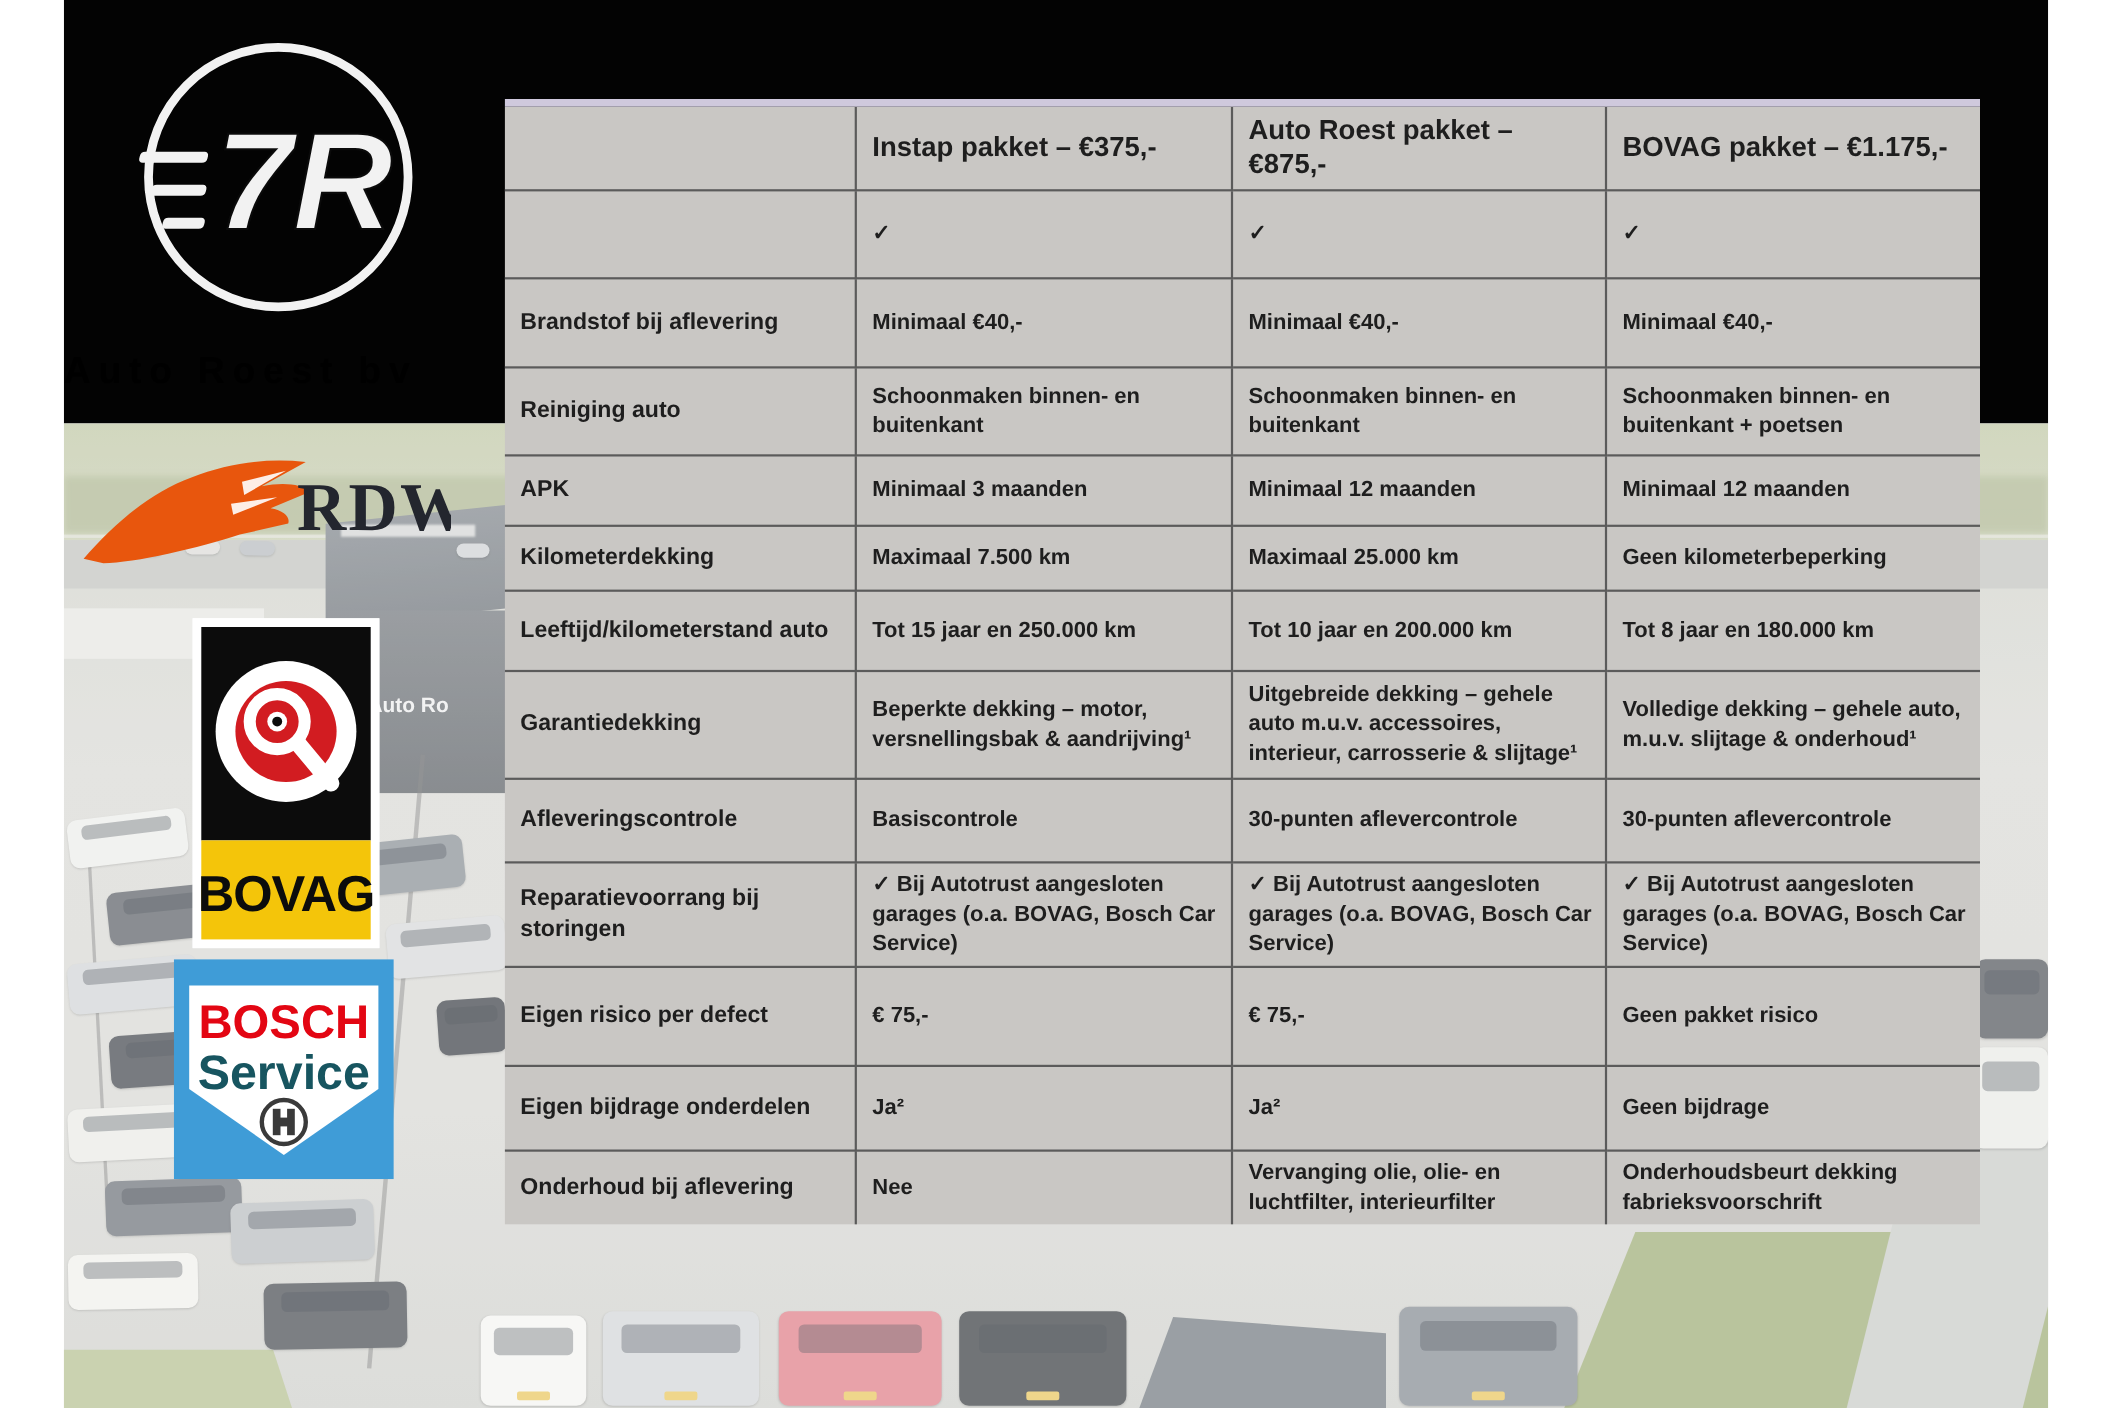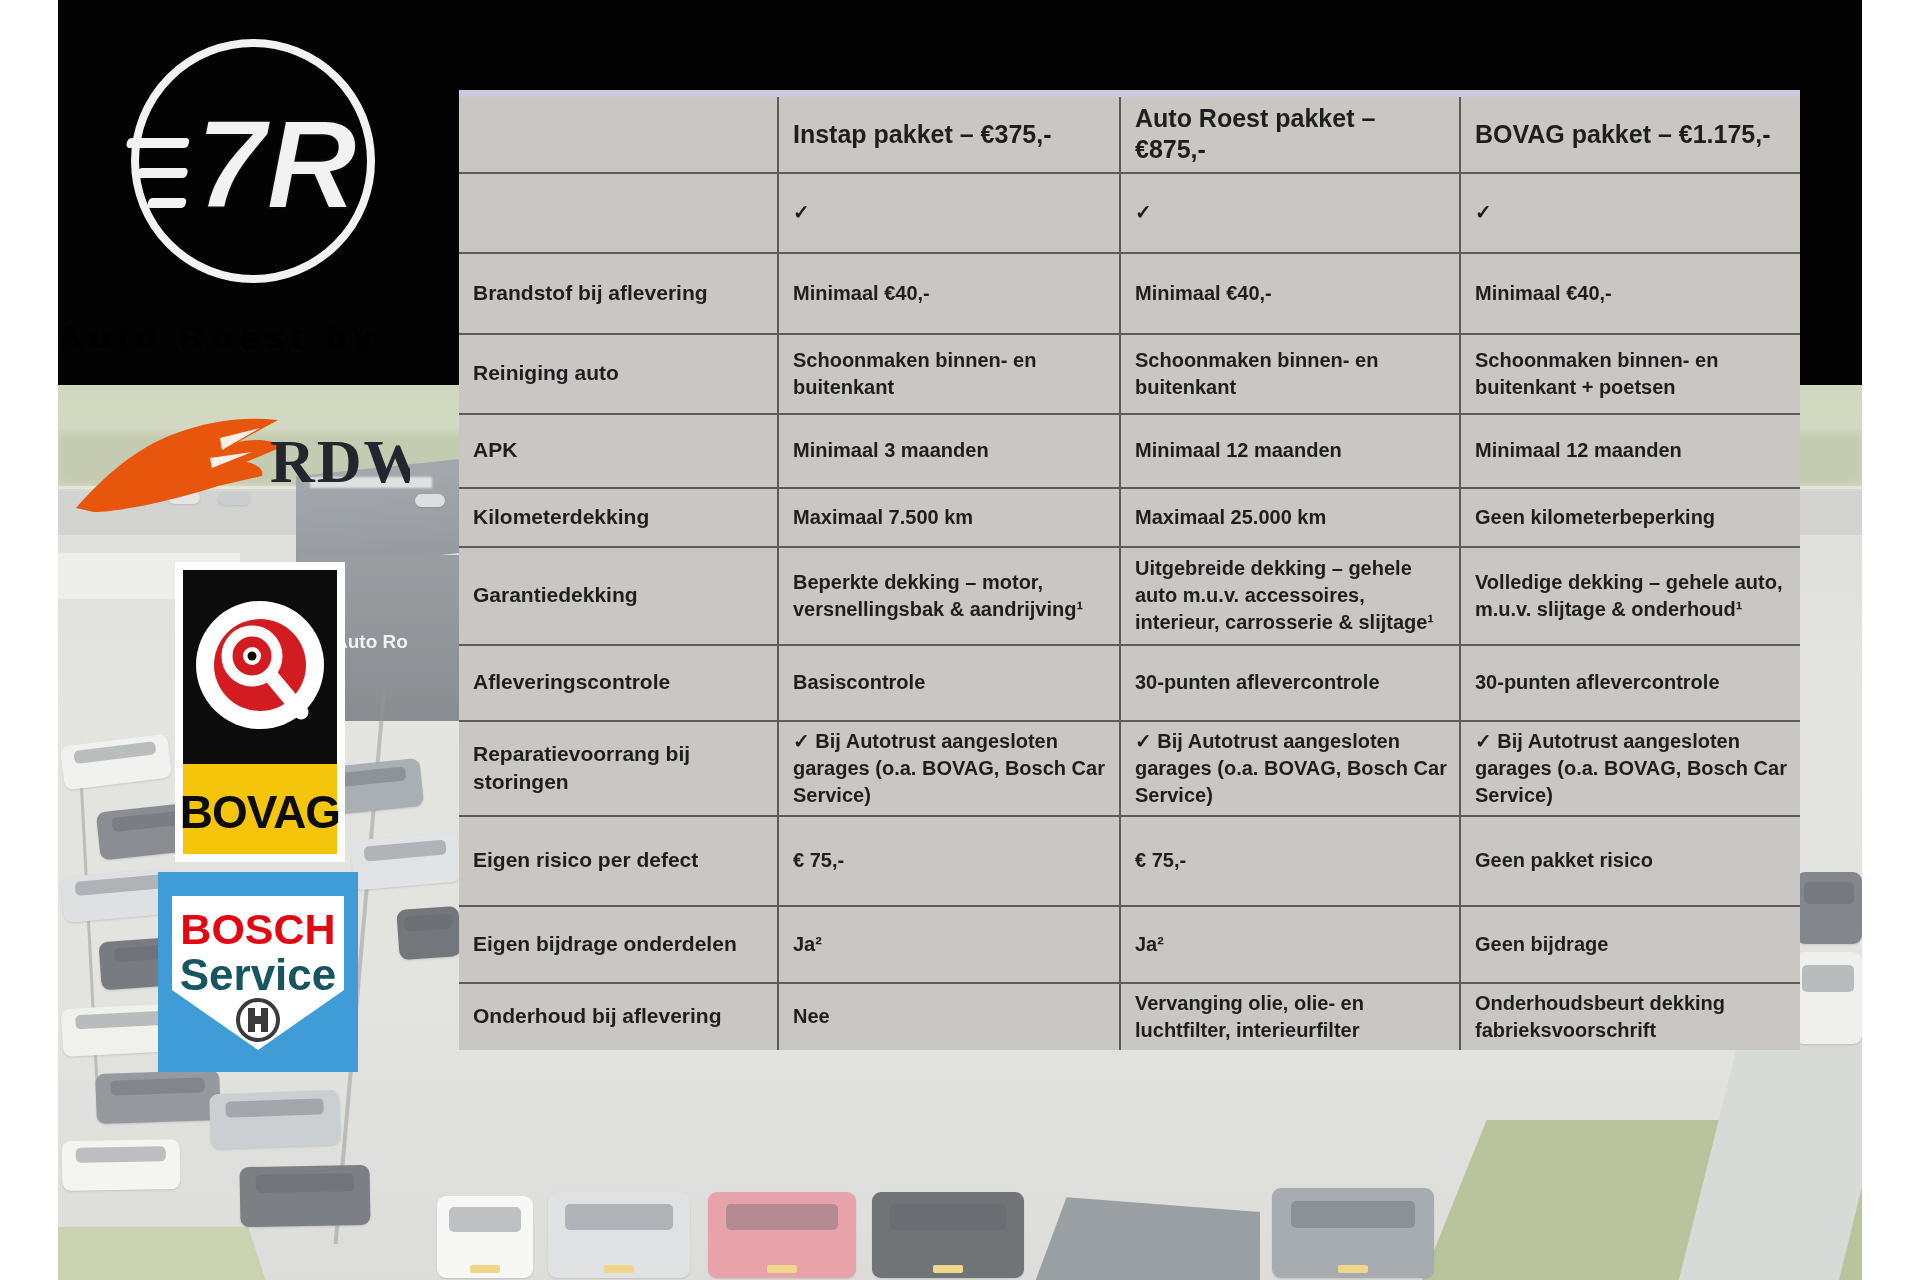--- a/index.html
+++ b/index.html
@@ -221,32 +221,38 @@
       <td>Minimaal €40,-</td>
       <td>Minimaal €40,-</td>
       <td>Minimaal €40,-</td>
     </tr>
     <tr style="height:80px">
       <td class="lbl">Reiniging auto</td>
       <td>Schoonmaken binnen- en buitenkant</td>
       <td>Schoonmaken binnen- en buitenkant</td>
       <td>Schoonmaken binnen- en buitenkant + poetsen</td>
     </tr>
-    <tr style="height:74px">
+    <tr style="height:64px">
       <td class="lbl">APK</td>
       <td>Minimaal 3 maanden</td>
       <td>Minimaal 12 maanden</td>
       <td>Minimaal 12 maanden</td>
     </tr>
     <tr style="height:59px">
       <td class="lbl">Kilometerdekking</td>
       <td>Maximaal 7.500 km</td>
       <td>Maximaal 25.000 km</td>
       <td>Geen kilometerbeperking</td>
     </tr>
+    <tr style="height:73px">
+      <td class="lbl">Leeftijd/kilometerstand auto</td>
+      <td>Tot 15 jaar en 250.000 km</td>
+      <td>Tot 10 jaar en 200.000 km</td>
+      <td>Tot 8 jaar en 180.000 km</td>
+    </tr>
     <tr style="height:98px">
       <td class="lbl">Garantiedekking</td>
       <td>Beperkte dekking – motor, versnellingsbak &amp; aandrijving¹</td>
       <td>Uitgebreide dekking – gehele auto m.u.v. accessoires, interieur, carrosserie &amp; slijtage¹</td>
       <td>Volledige dekking – gehele auto, m.u.v. slijtage &amp; onderhoud¹</td>
     </tr>
     <tr style="height:76px">
       <td class="lbl">Afleveringscontrole</td>
       <td>Basiscontrole</td>
       <td>30-punten aflevercontrole</td>

